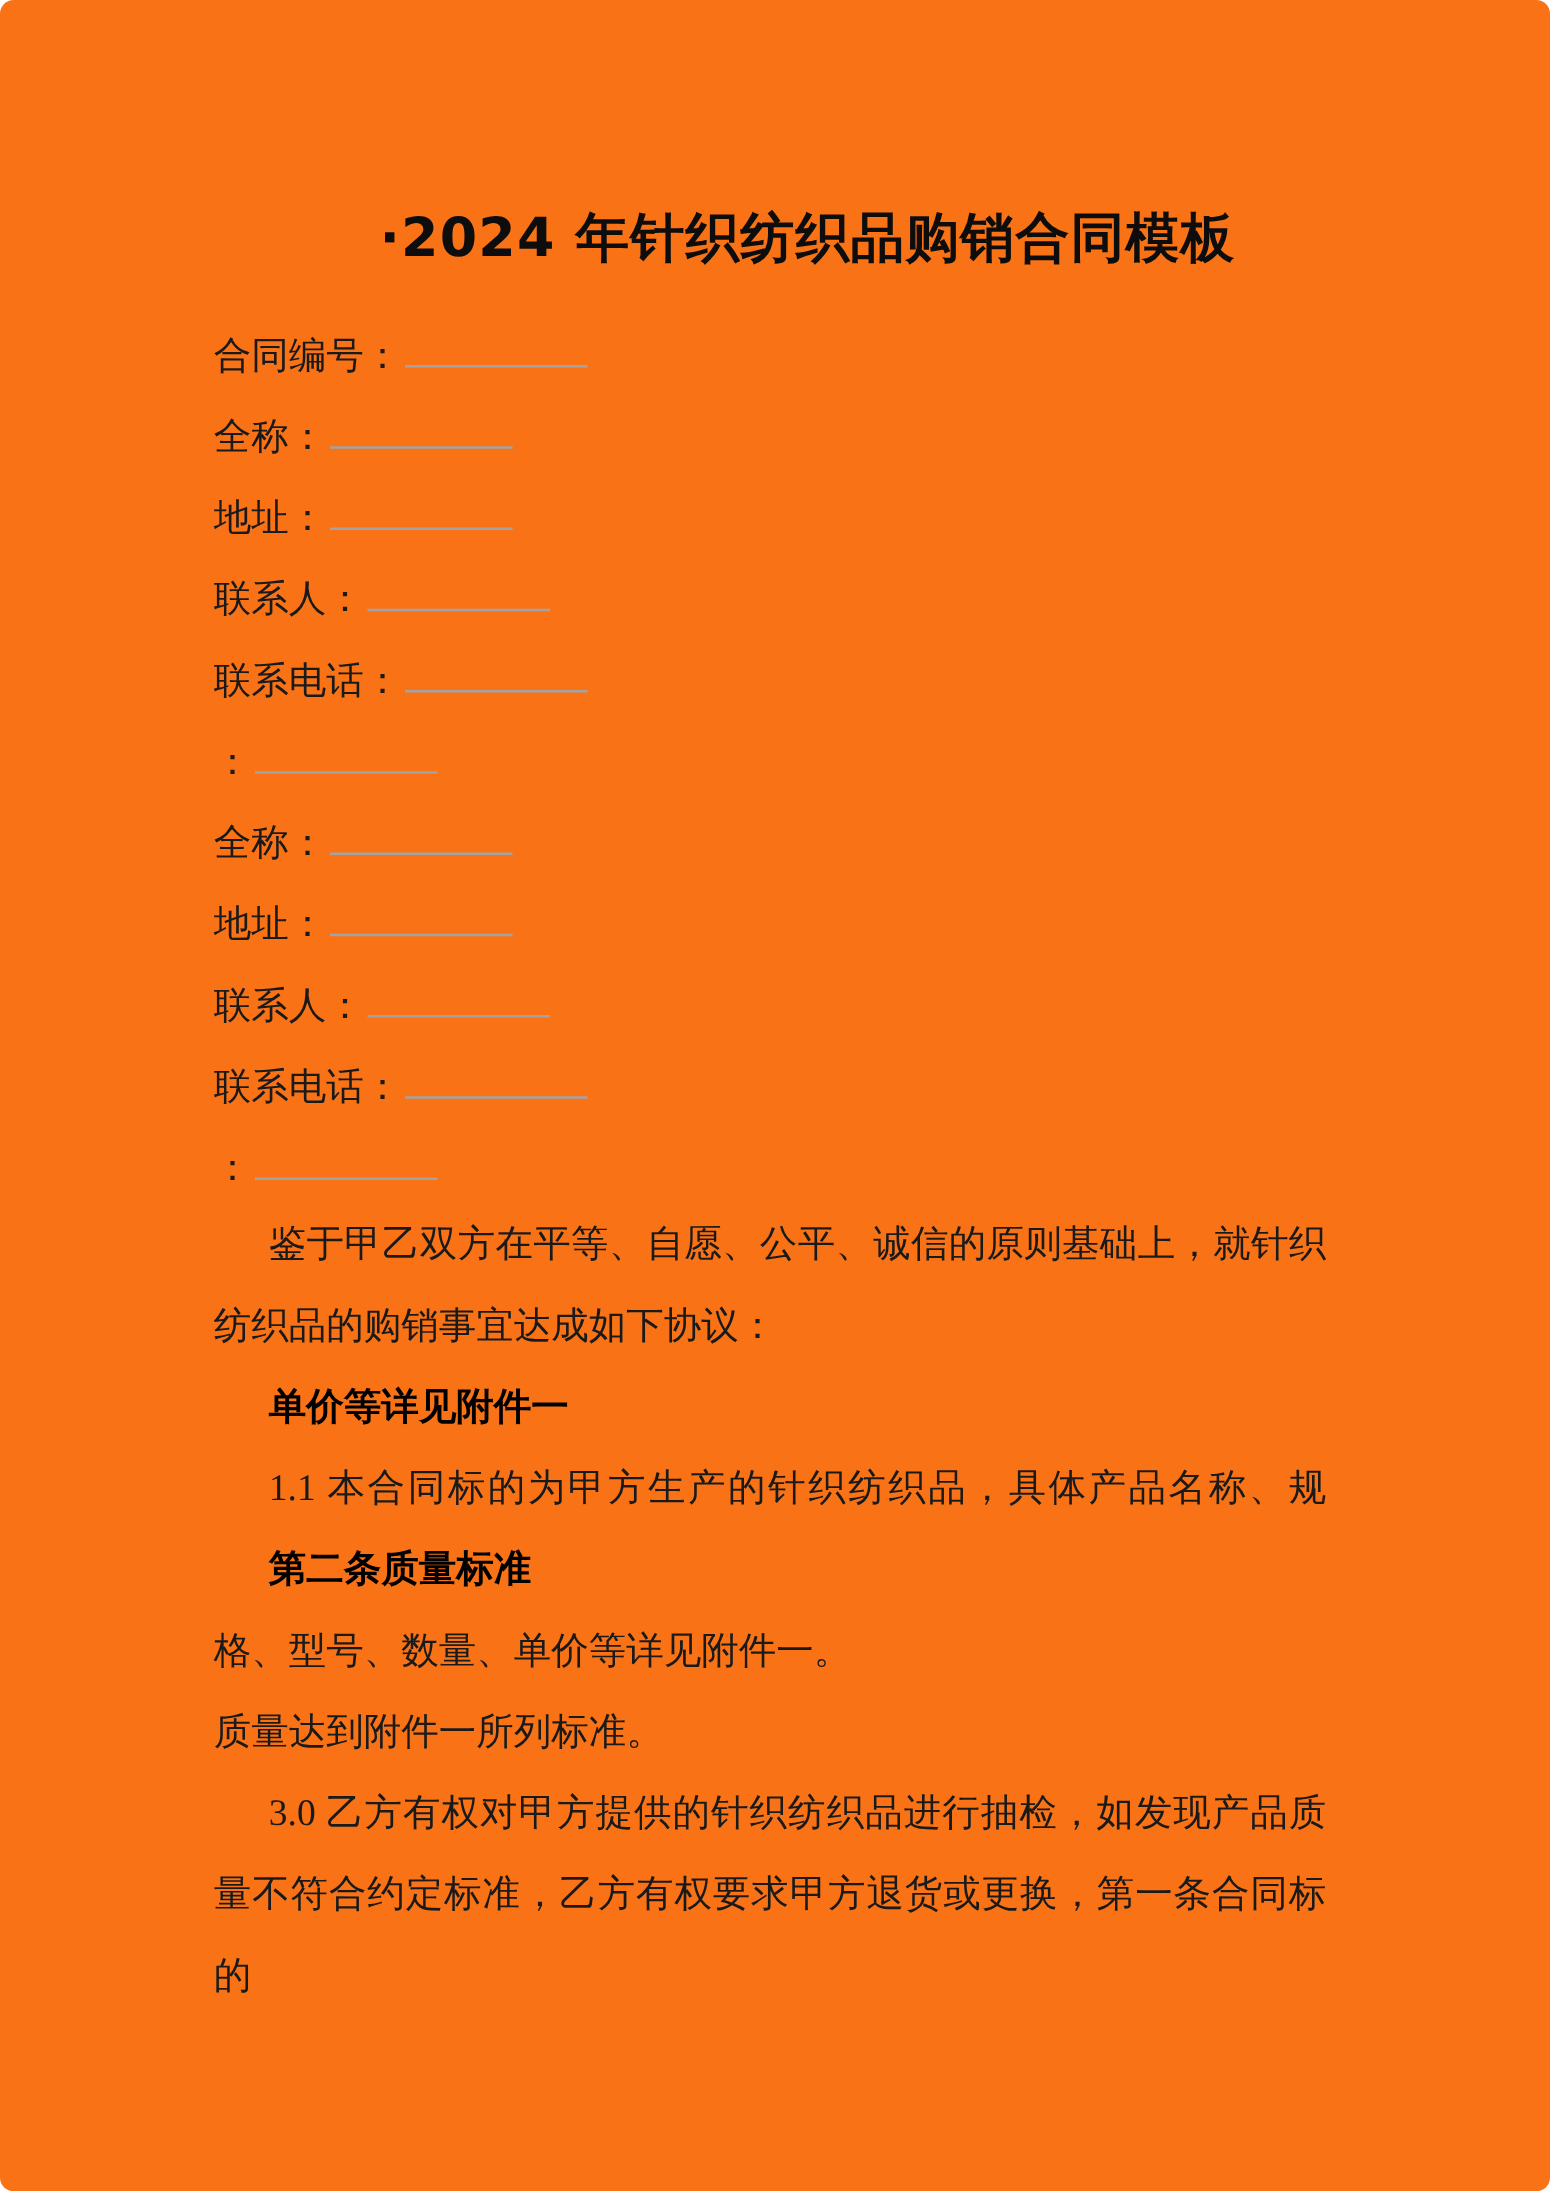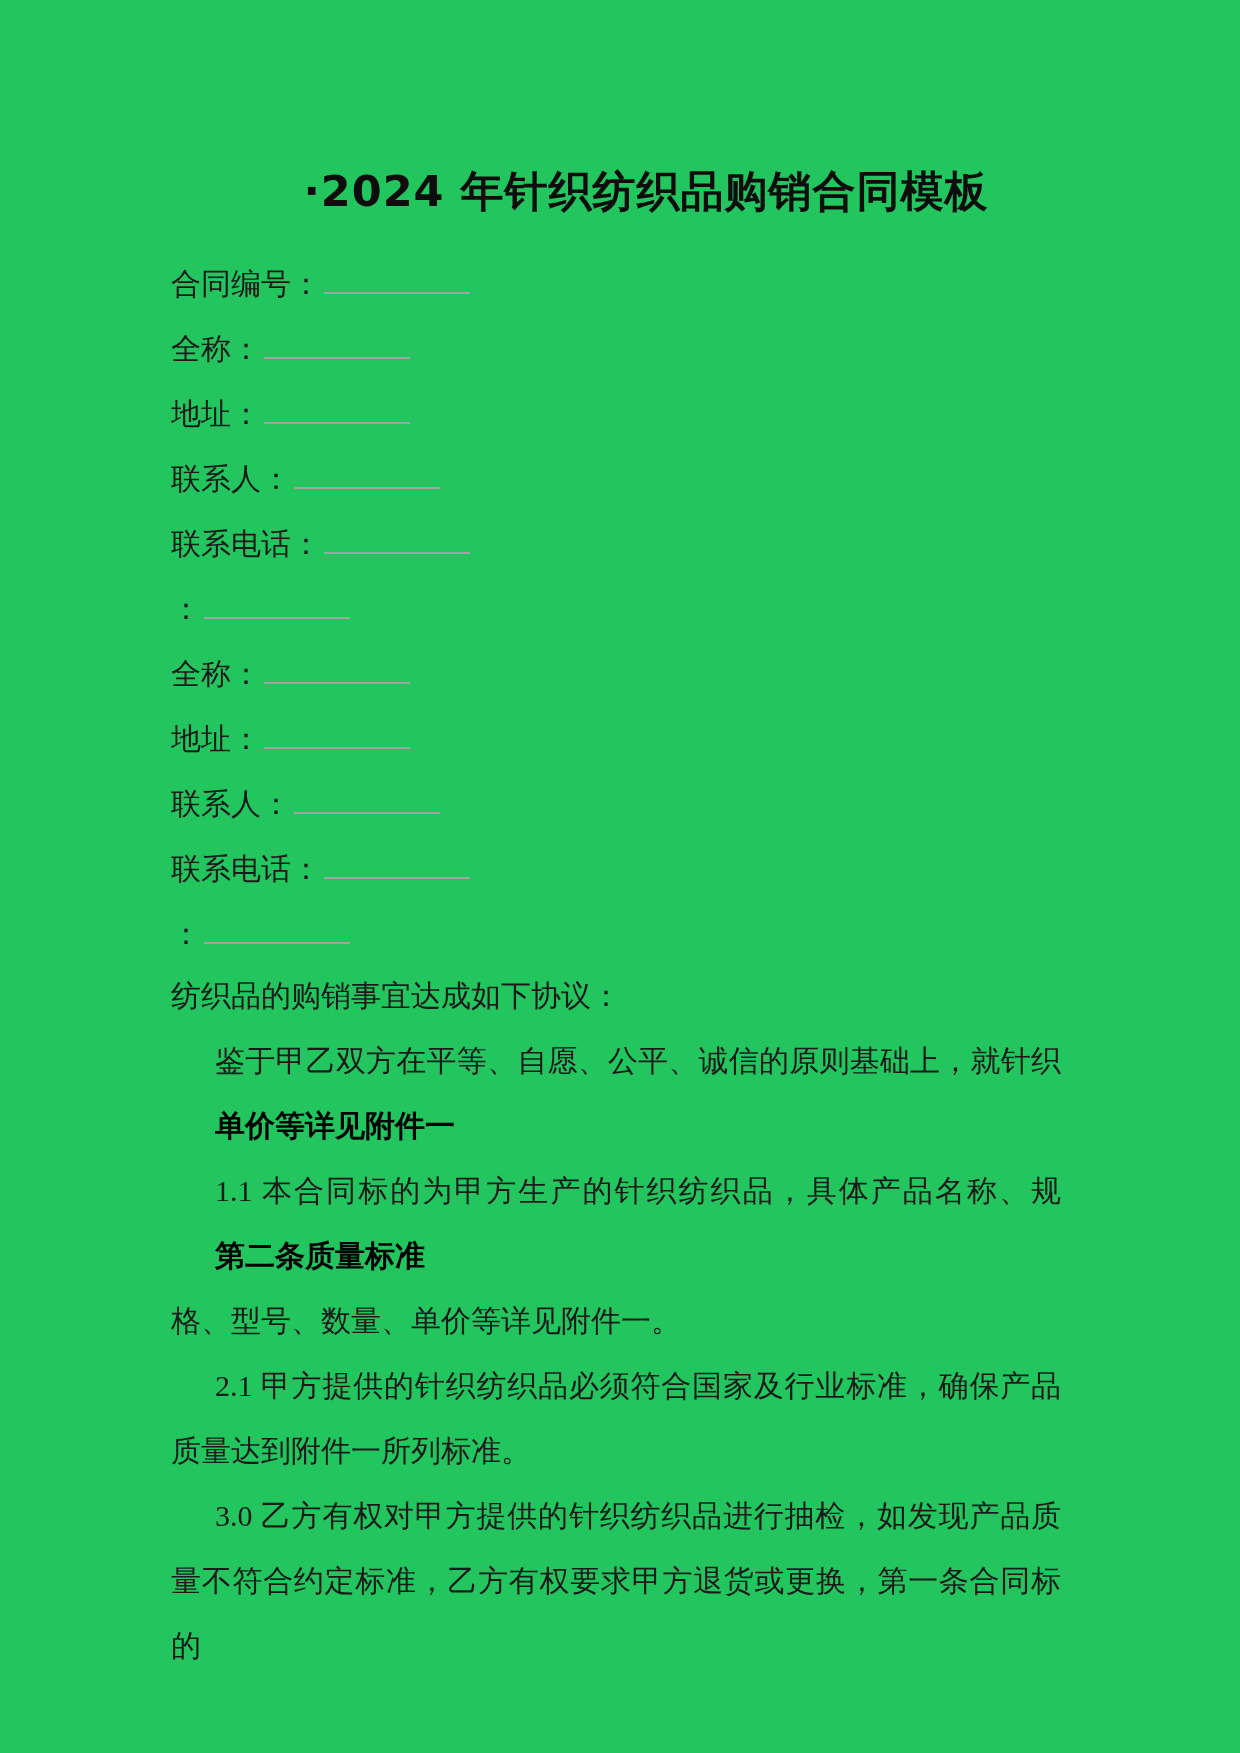--- a/index.html
+++ b/index.html
@@ -1,23 +1,24 @@
 <!DOCTYPE html>
 <html><head>
 <meta charset="utf-8">
 <style>
   html,body{margin:0;padding:0;background:#ffffff;}
   .page{
     position:relative;
     width:1240px;
     height:1753px;
-    background:#22c55e;
+    background:#f97316;
     overflow:hidden;
     font-family:"Liberation Serif","DejaVu Serif",serif;
     color:#1a1a1a;
+    border-radius:11px;
   }
   .title{
     position:absolute;
     top:166px;
     left:0;
     width:100%;
     text-align:center;
     transform:translateX(26px);
     font-family:"DejaVu Sans","Liberation Sans",sans-serif;
     font-weight:bold;
@@ -72,25 +73,24 @@
     <div class="line"><span>地址：</span><span class="blank"></span></div>
     <div class="line"><span>联系人：</span><span class="blank"></span></div>
     <div class="line"><span>联系电话：</span><span class="blank"></span></div>
     <div class="line"><span>：</span><span class="blank"></span></div>
     <div class="line"><span>全称：</span><span class="blank"></span></div>
     <div class="line"><span>地址：</span><span class="blank"></span></div>
     <div class="line"><span>联系人：</span><span class="blank"></span></div>
     <div class="line"><span>联系电话：</span><span class="blank"></span></div>
     <div class="line"><span>：</span><span class="blank"></span></div>
 
+    <div class="line indent stretch">鉴于甲乙双方在平等、自愿、公平、诚信的原则基础上，就针织</div>
     <div class="line">纺织品的购销事宜达成如下协议：</div>
-    <div class="line indent stretch">鉴于甲乙双方在平等、自愿、公平、诚信的原则基础上，就针织</div>
     <div class="line indent h">单价等详见附件一</div>
     <div class="line indent stretch">1.1 本合同标的为甲方生产的针织纺织品，具体产品名称、规</div>
     <div class="line indent h">第二条质量标准</div>
     <div class="line">格、型号、数量、单价等详见附件一。</div>
-    <div class="line indent stretch">2.1 甲方提供的针织纺织品必须符合国家及行业标准，确保产品</div>
     <div class="line">质量达到附件一所列标准。</div>
     <div class="line indent stretch">3.0 乙方有权对甲方提供的针织纺织品进行抽检，如发现产品质</div>
     <div class="line stretch">量不符合约定标准，乙方有权要求甲方退货或更换，第一条合同标的</div>
 
   </div>
 </div>
 
 </body></html>

